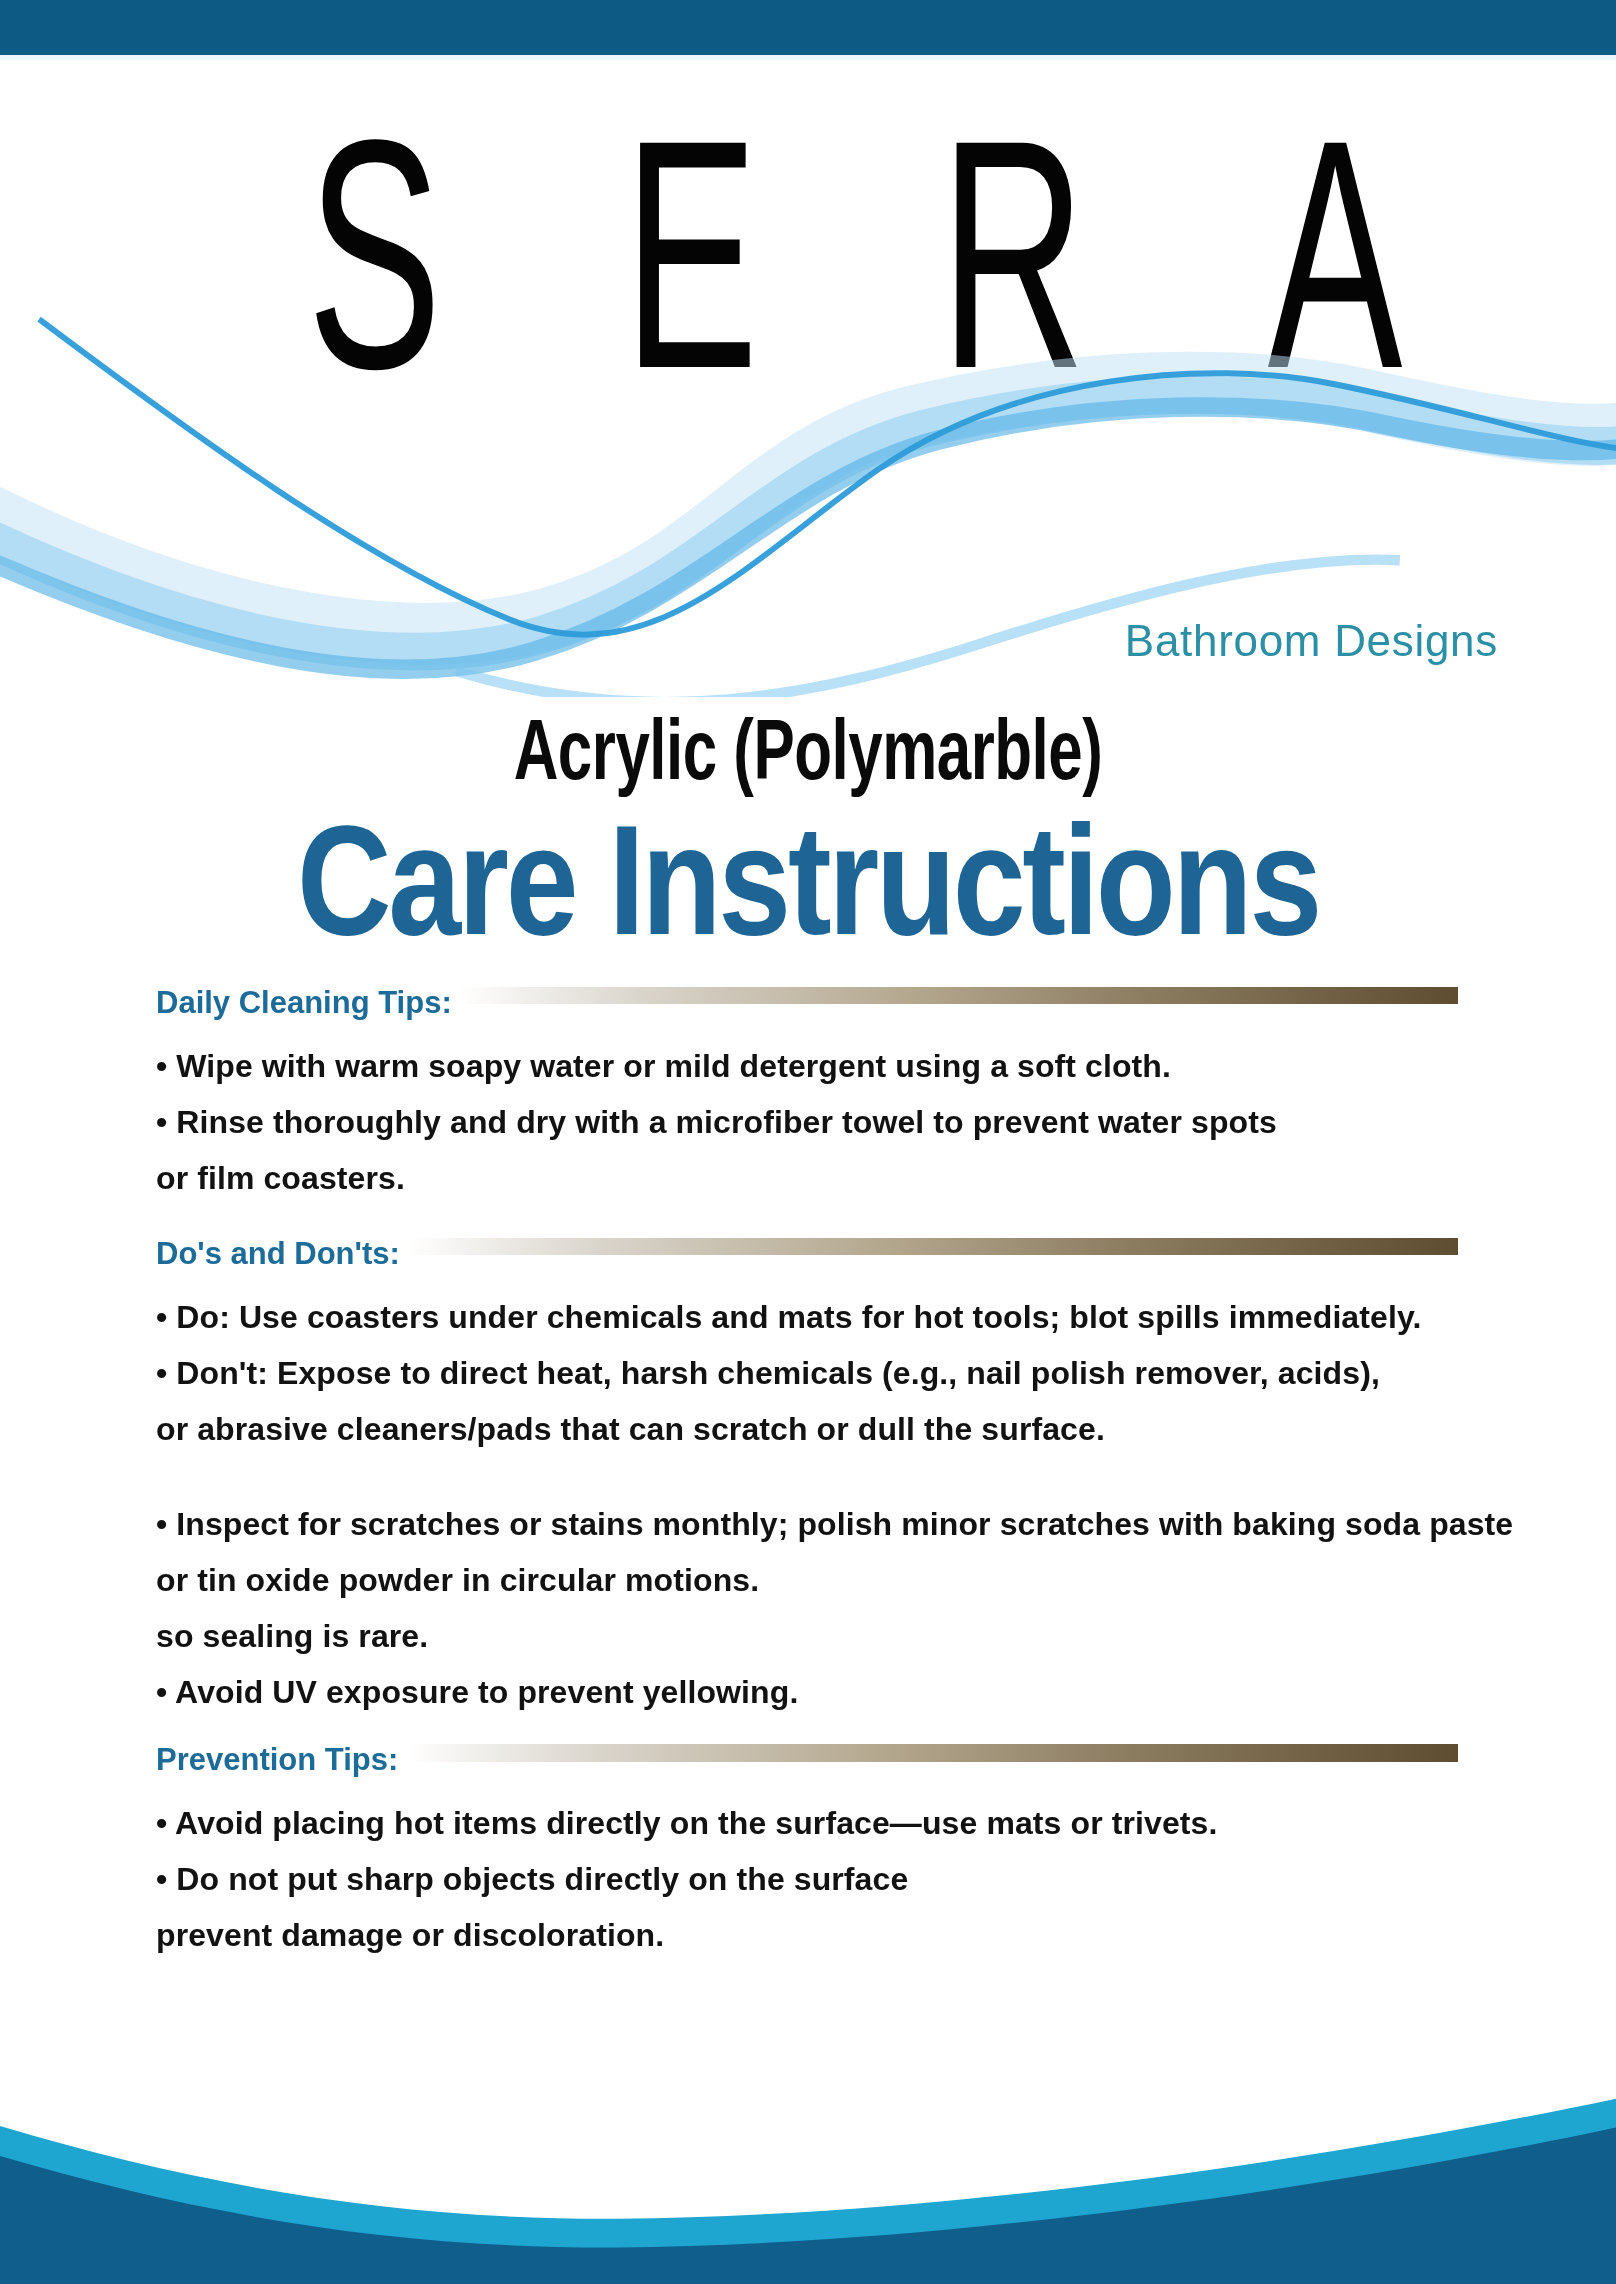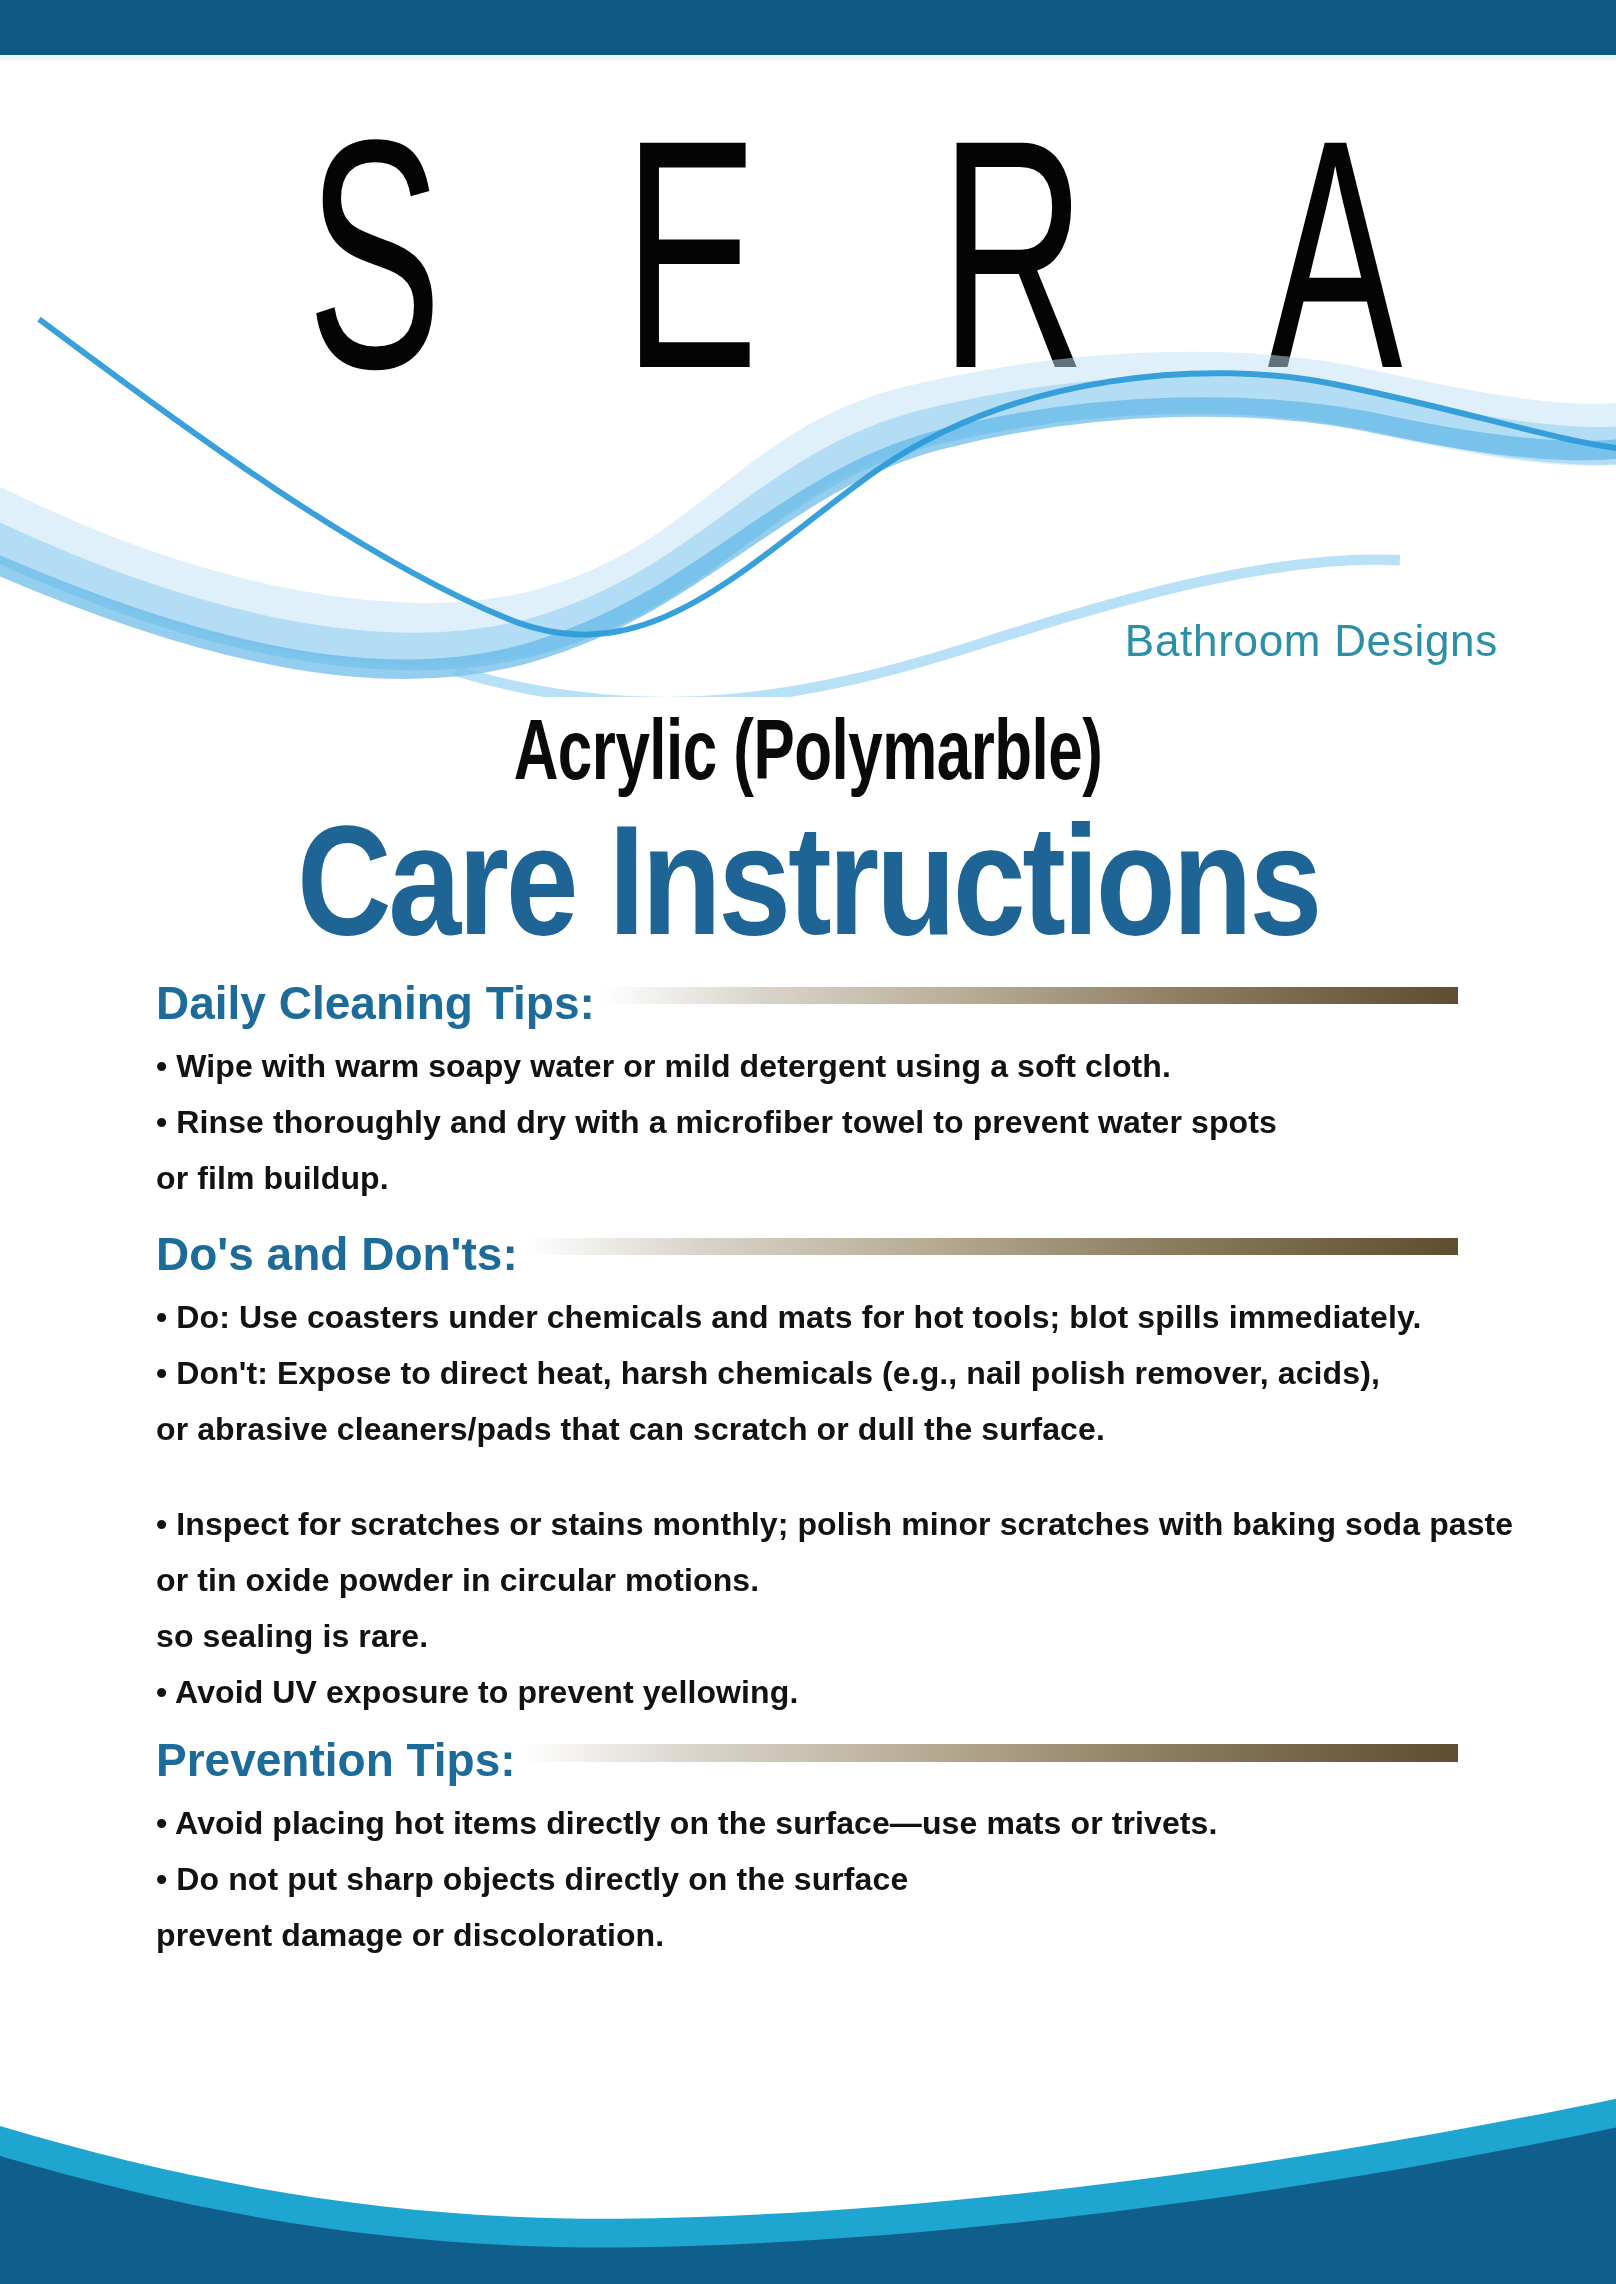--- a/index.html
+++ b/index.html
@@ -36,21 +36,21 @@
     transform:scaleX(0.84);transform-origin:center;letter-spacing:-3.9px;
   }
   
   .content{position:absolute;left:156px;top:977px;width:1302px;}
   .section{margin:0;}
   .section.s0{margin-bottom:22px;}
   .section.s1{margin-bottom:30px;}
   .section.s2{margin-bottom:14.3px;}
   .sec-head{display:flex;align-items:flex-start;height:52px;}
   .sec-head h2{
-    margin:0;font-size:46px;line-height:52px;font-weight:700;color:#1D6B99;
+    margin:0;font-size:31px;line-height:52px;font-weight:700;color:#1D6B99;
     letter-spacing:0;white-space:nowrap;flex:0 0 auto;
   }
   .sec-rule{
     flex:1 1 auto;height:17.6px;margin-top:9.8px;margin-left:6.5px;
     background:linear-gradient(90deg,
       rgba(236,234,230,0) 0%,
       rgba(212,206,196,0.85) 18%,
       #b4a88f 45%,
       #8a7a5e 70%,
       #5E4D30 100%);
@@ -88,21 +88,21 @@
 
 <div class="content">
   <div class="section s0">
     <div class="sec-head">
       <h2>Daily Cleaning Tips:</h2>
       <div class="sec-rule"></div>
     </div>
     <div class="sec-lines">
         <div class="body-line">• Wipe with warm soapy water or mild detergent using a soft cloth.</div>
         <div class="body-line">• Rinse thoroughly and dry with a microfiber towel to prevent water spots</div>
-        <div class="body-line">or film buildup.</div>
+        <div class="body-line">or film coasters.</div>
       </div>
   </div>
 
   <div class="section s1">
     <div class="sec-head">
       <h2>Do's and Don'ts:</h2>
       <div class="sec-rule"></div>
     </div>
     <div class="sec-lines">
         <div class="body-line">• Do: Use coasters under chemicals and mats for hot tools; blot spills immediately.</div>

